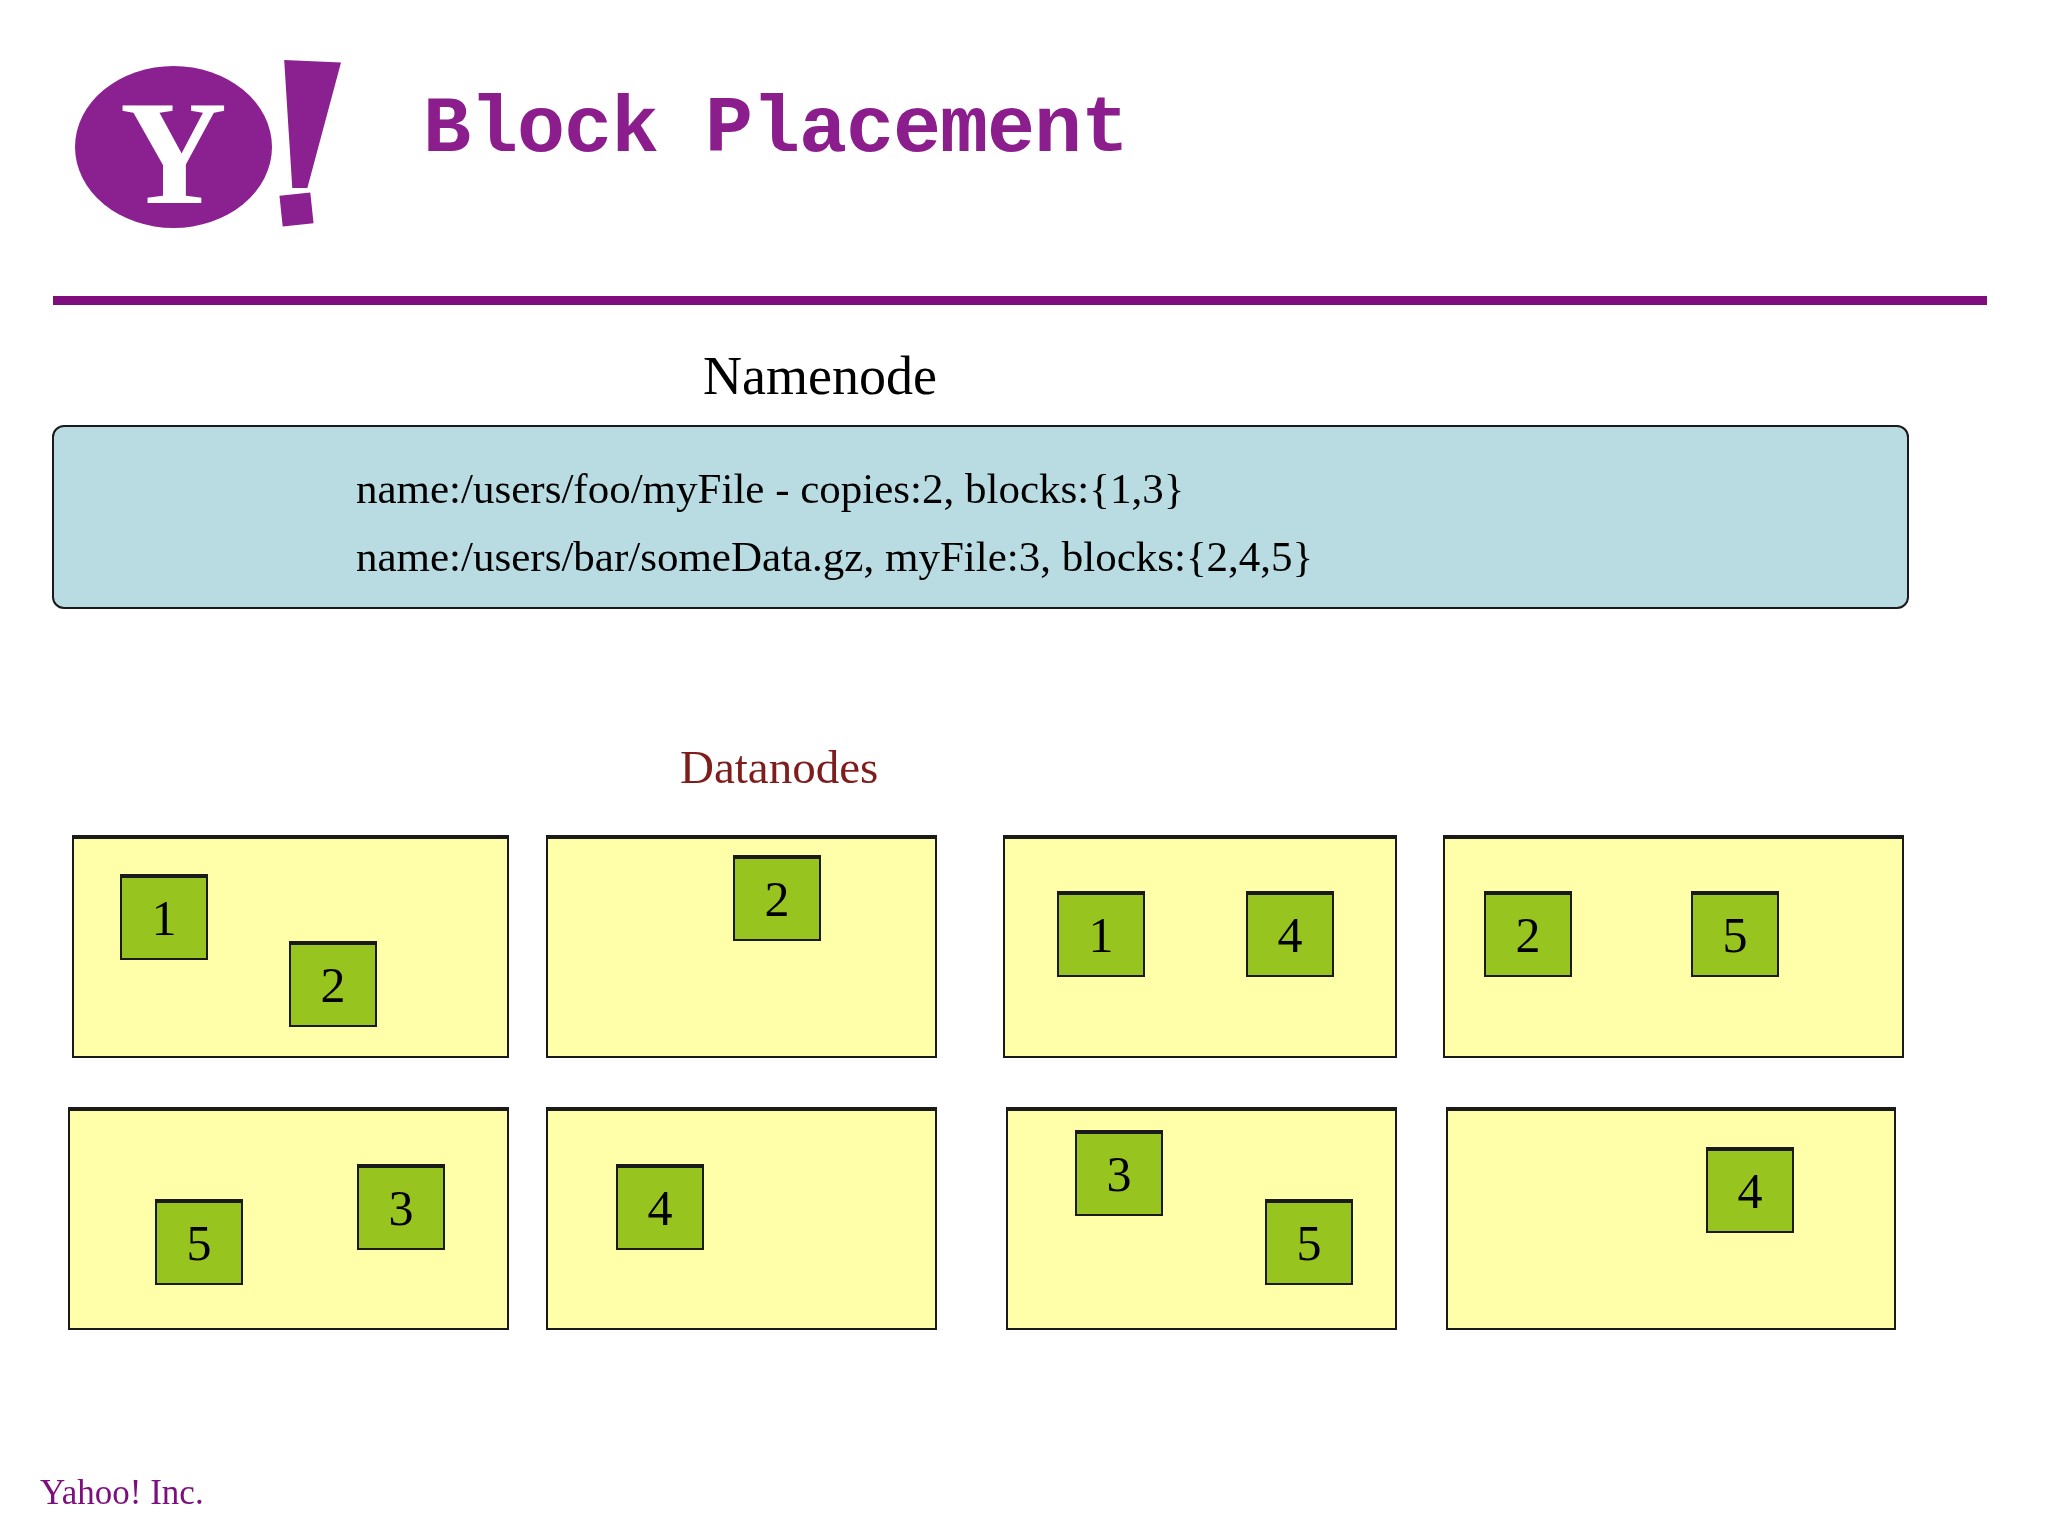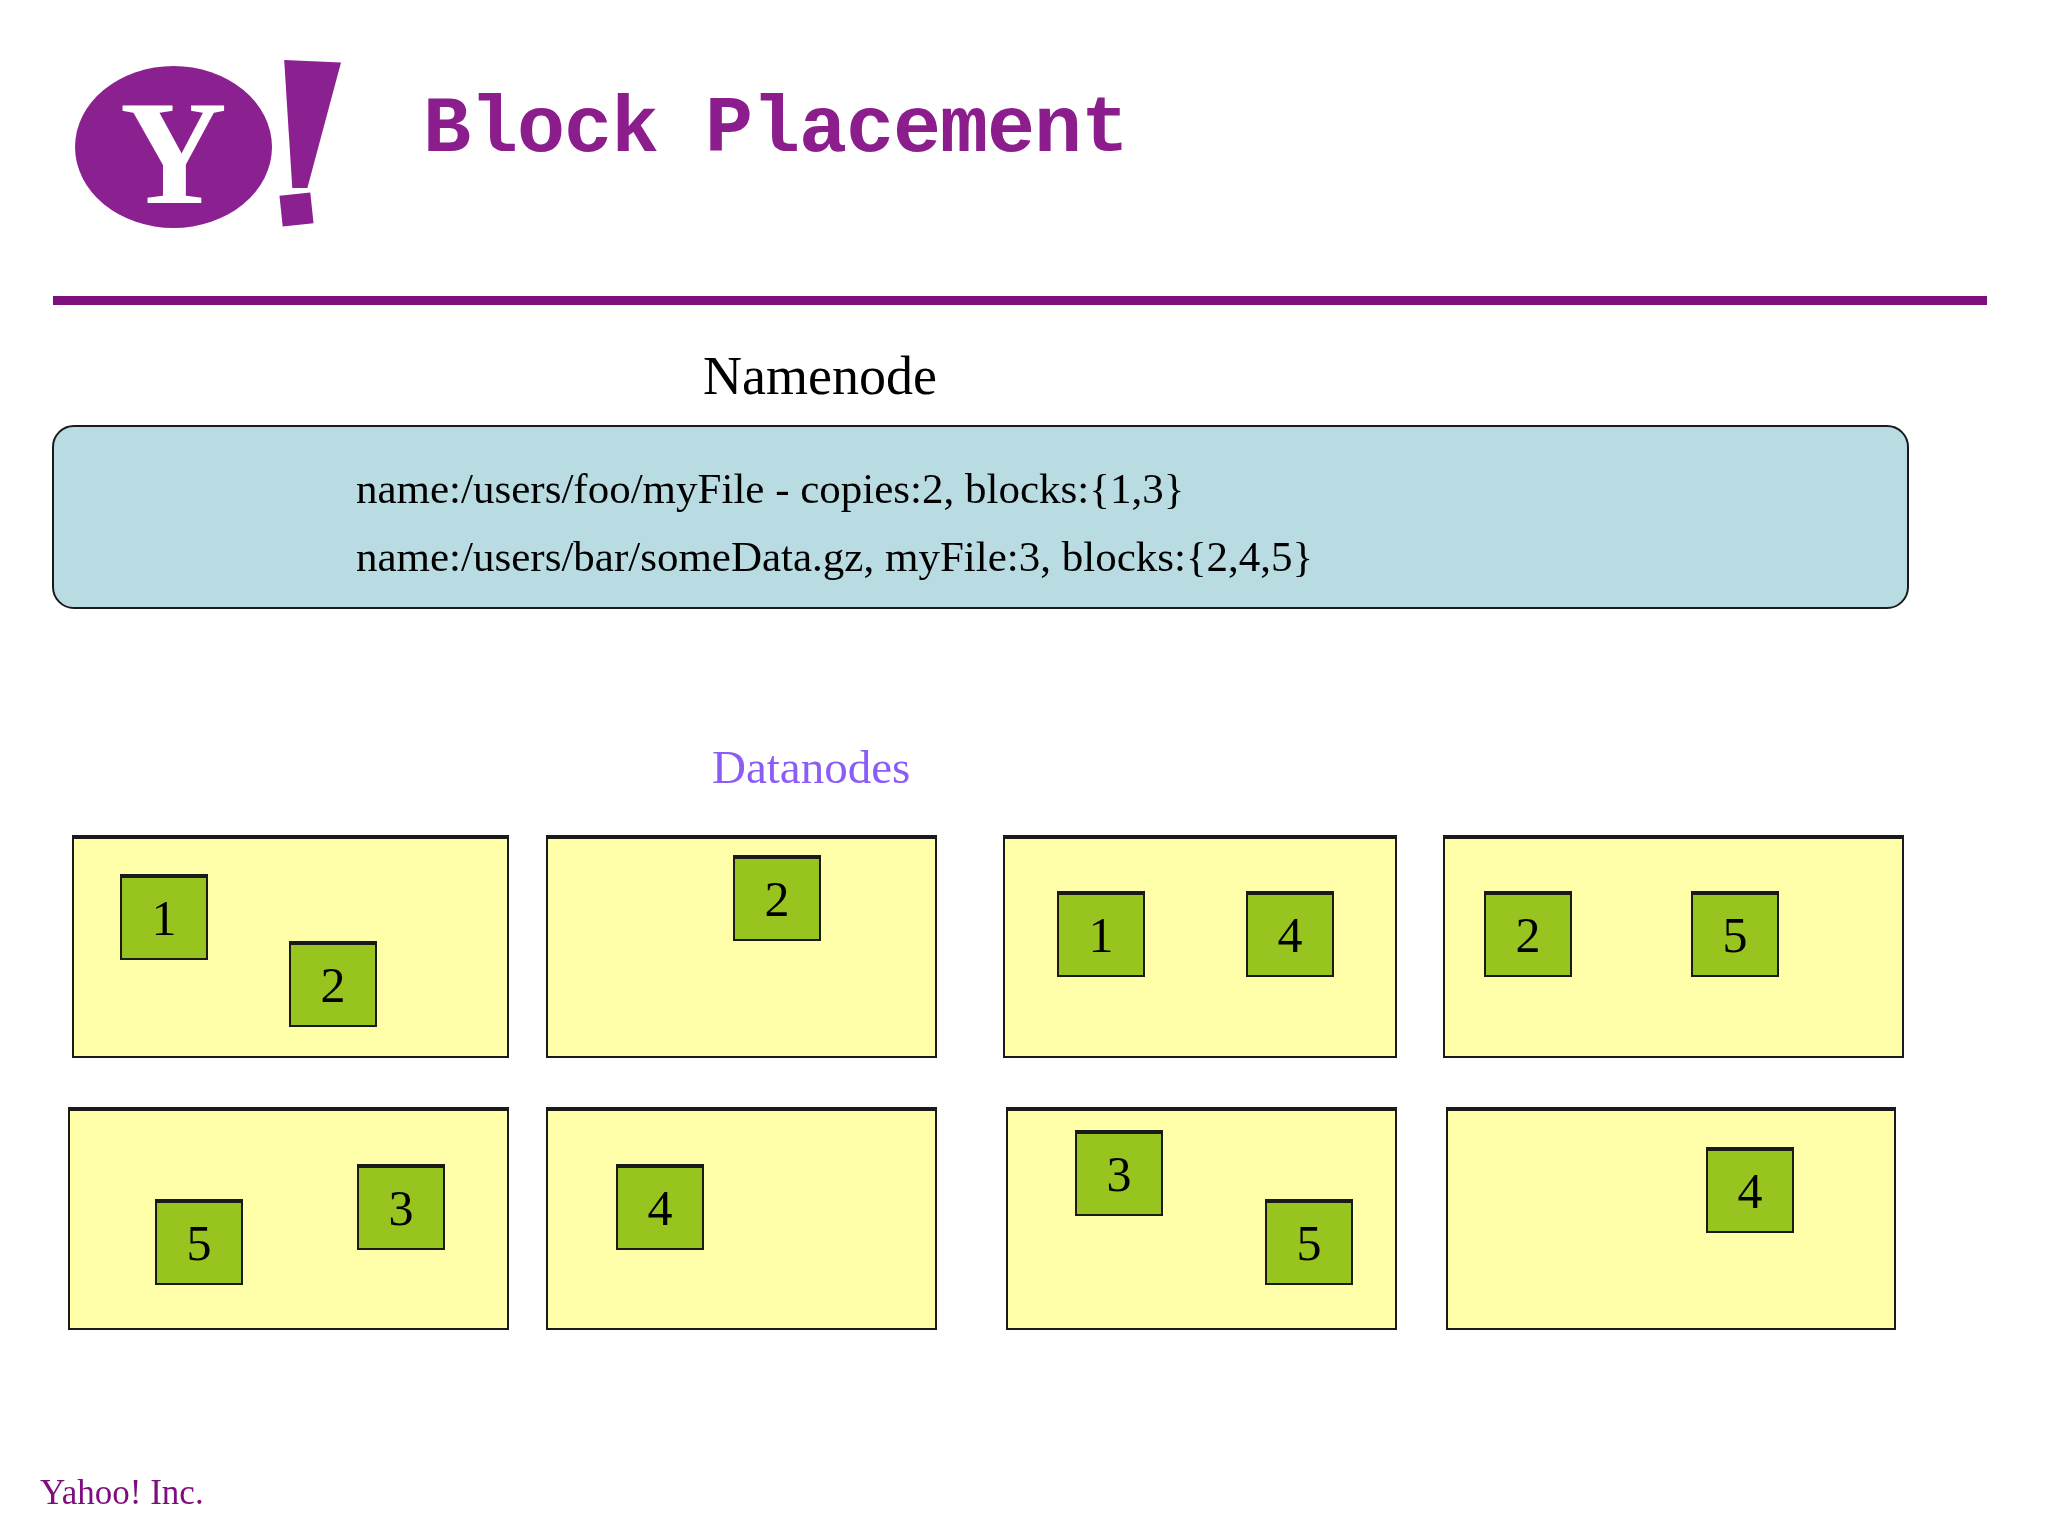--- a/index.html
+++ b/index.html
@@ -60,34 +60,34 @@
   .namenode-label {
     position: absolute; left: 703px; top: 345px;
     font-size: 54px; color: #000000;
     white-space: nowrap;
   }
   .namenode-box {
     position: absolute; left: 52px; top: 425px;
     width: 1857px; height: 184px;
     background: var(--namenode-fill);
     border: 2px solid var(--outline);
-    border-radius: 22px;
+    border-radius: 12px;
     box-sizing: border-box;
     padding: 28px 0 0 302px;
   }
   .namenode-box .entry {
     font-size: 43px; color: #000000;
     line-height: 68px;
     white-space: nowrap;
   }
 
   
   .datanodes-label {
-    position: absolute; left: 712px; top: 740px;
-    font-size: 47px; color: #8b5cf6;
+    position: absolute; left: 680px; top: 740px;
+    font-size: 47px; color: #7f1d1d;
     white-space: nowrap;
   }
   .node {
     position: absolute;
     background: var(--datanode-fill);
     border: 2px solid var(--outline);
     border-top-width: 4px;
     box-sizing: border-box;
   }
   .chip {

